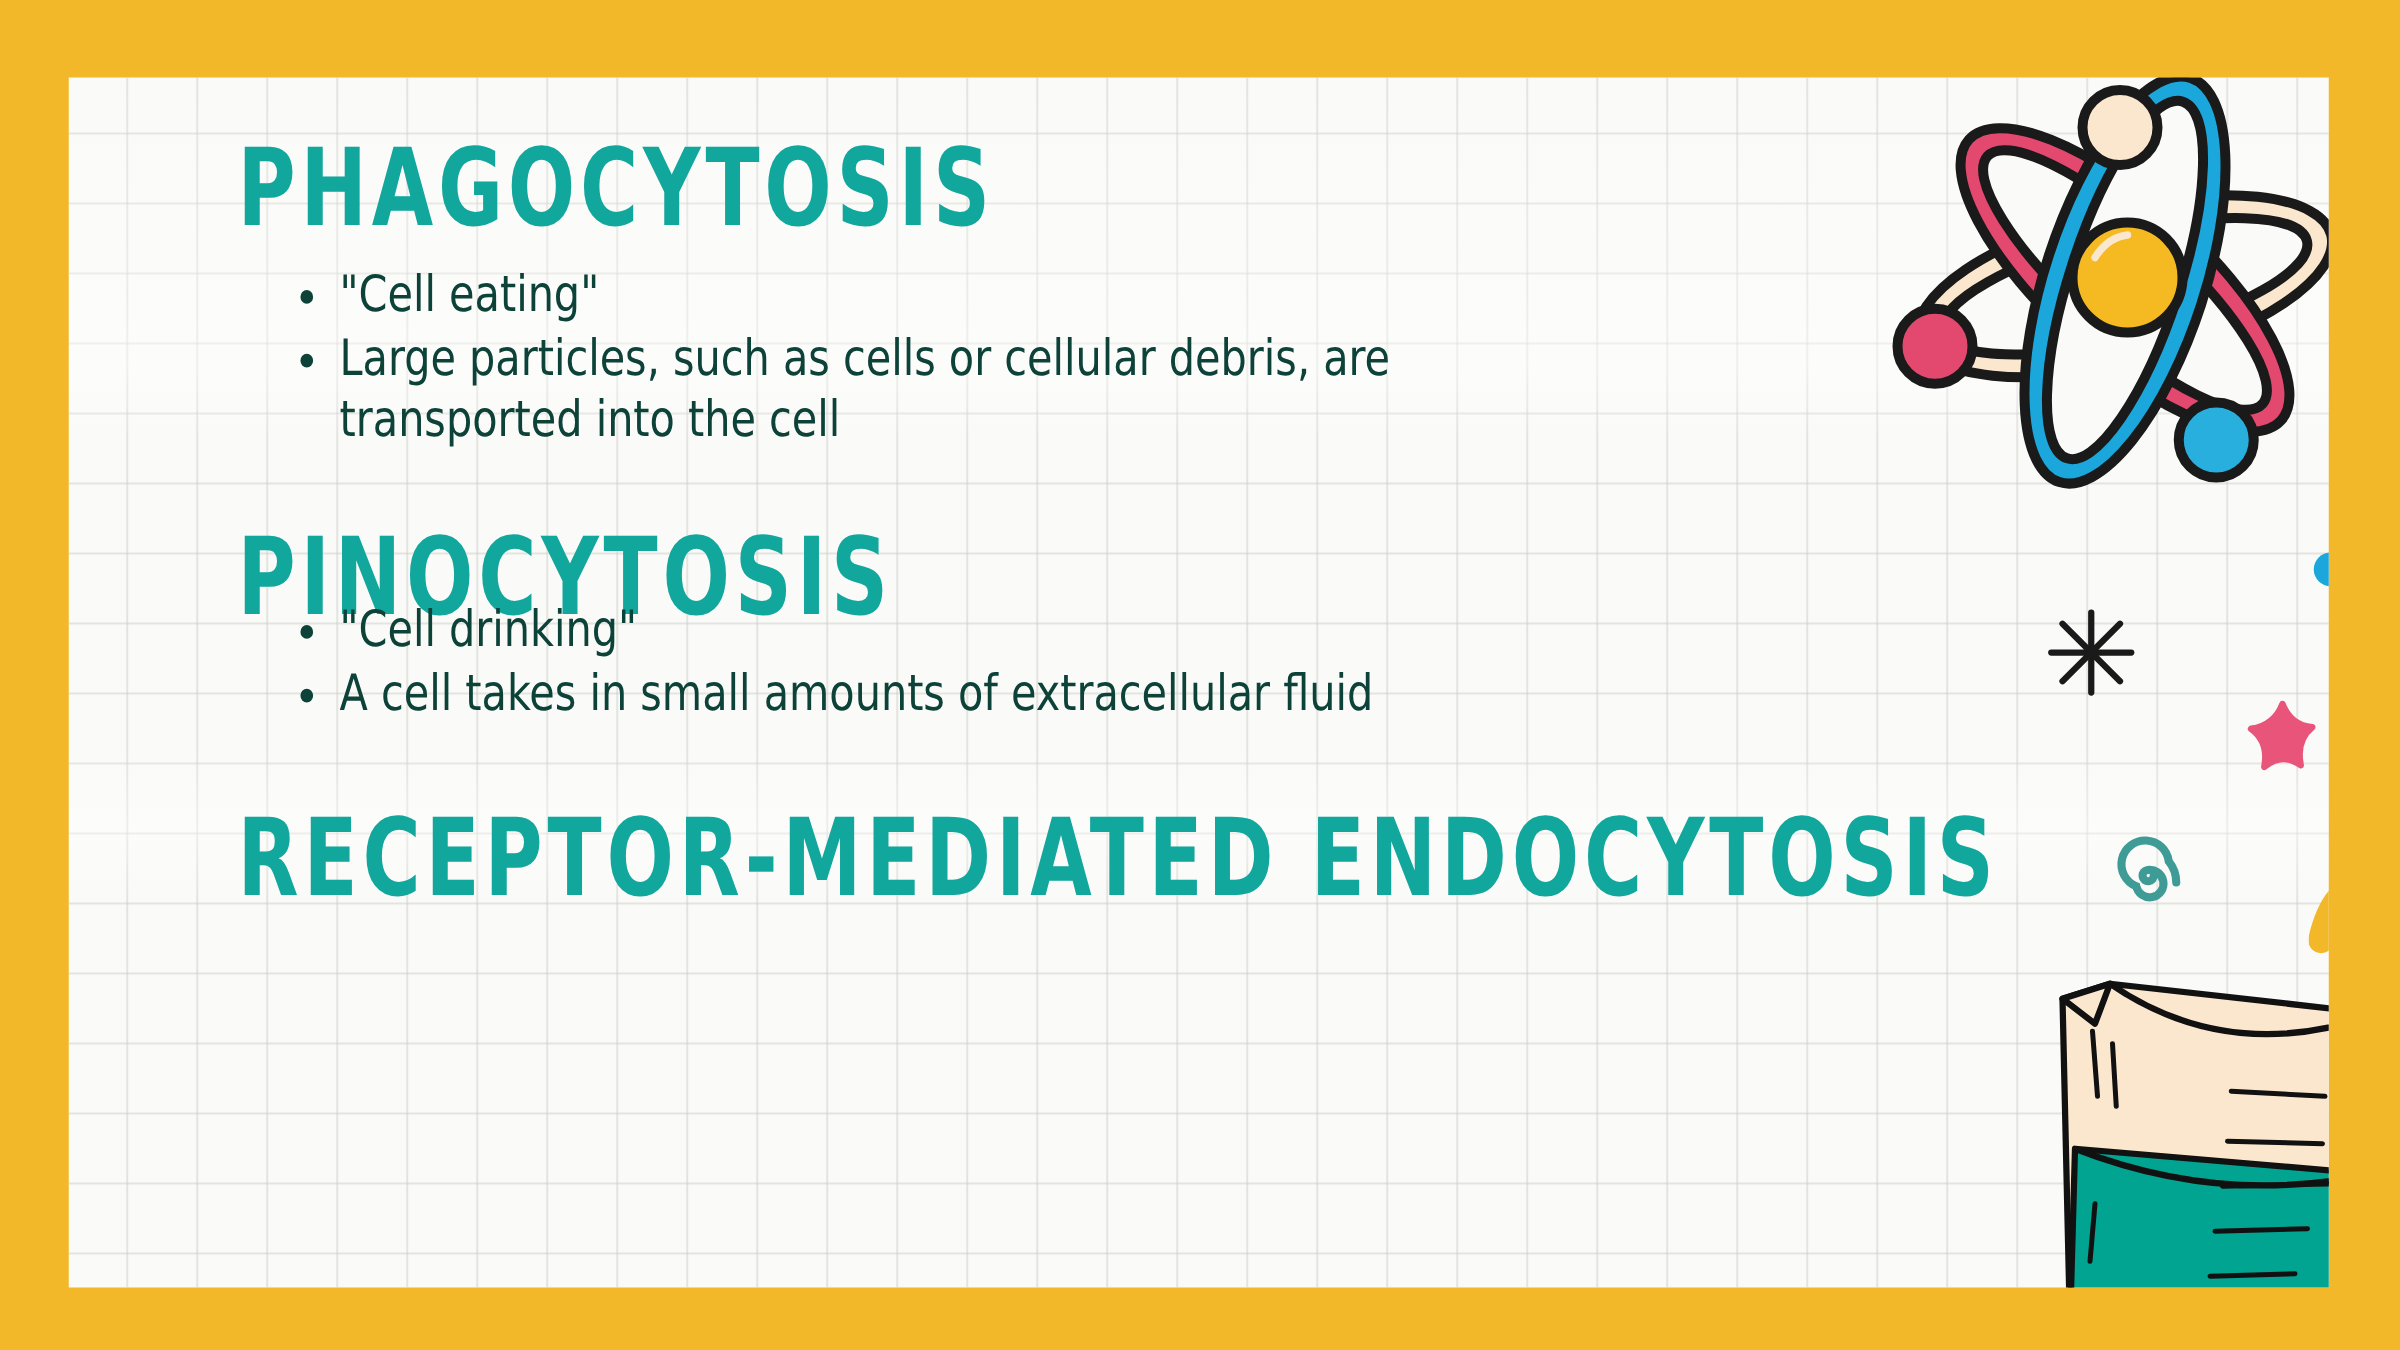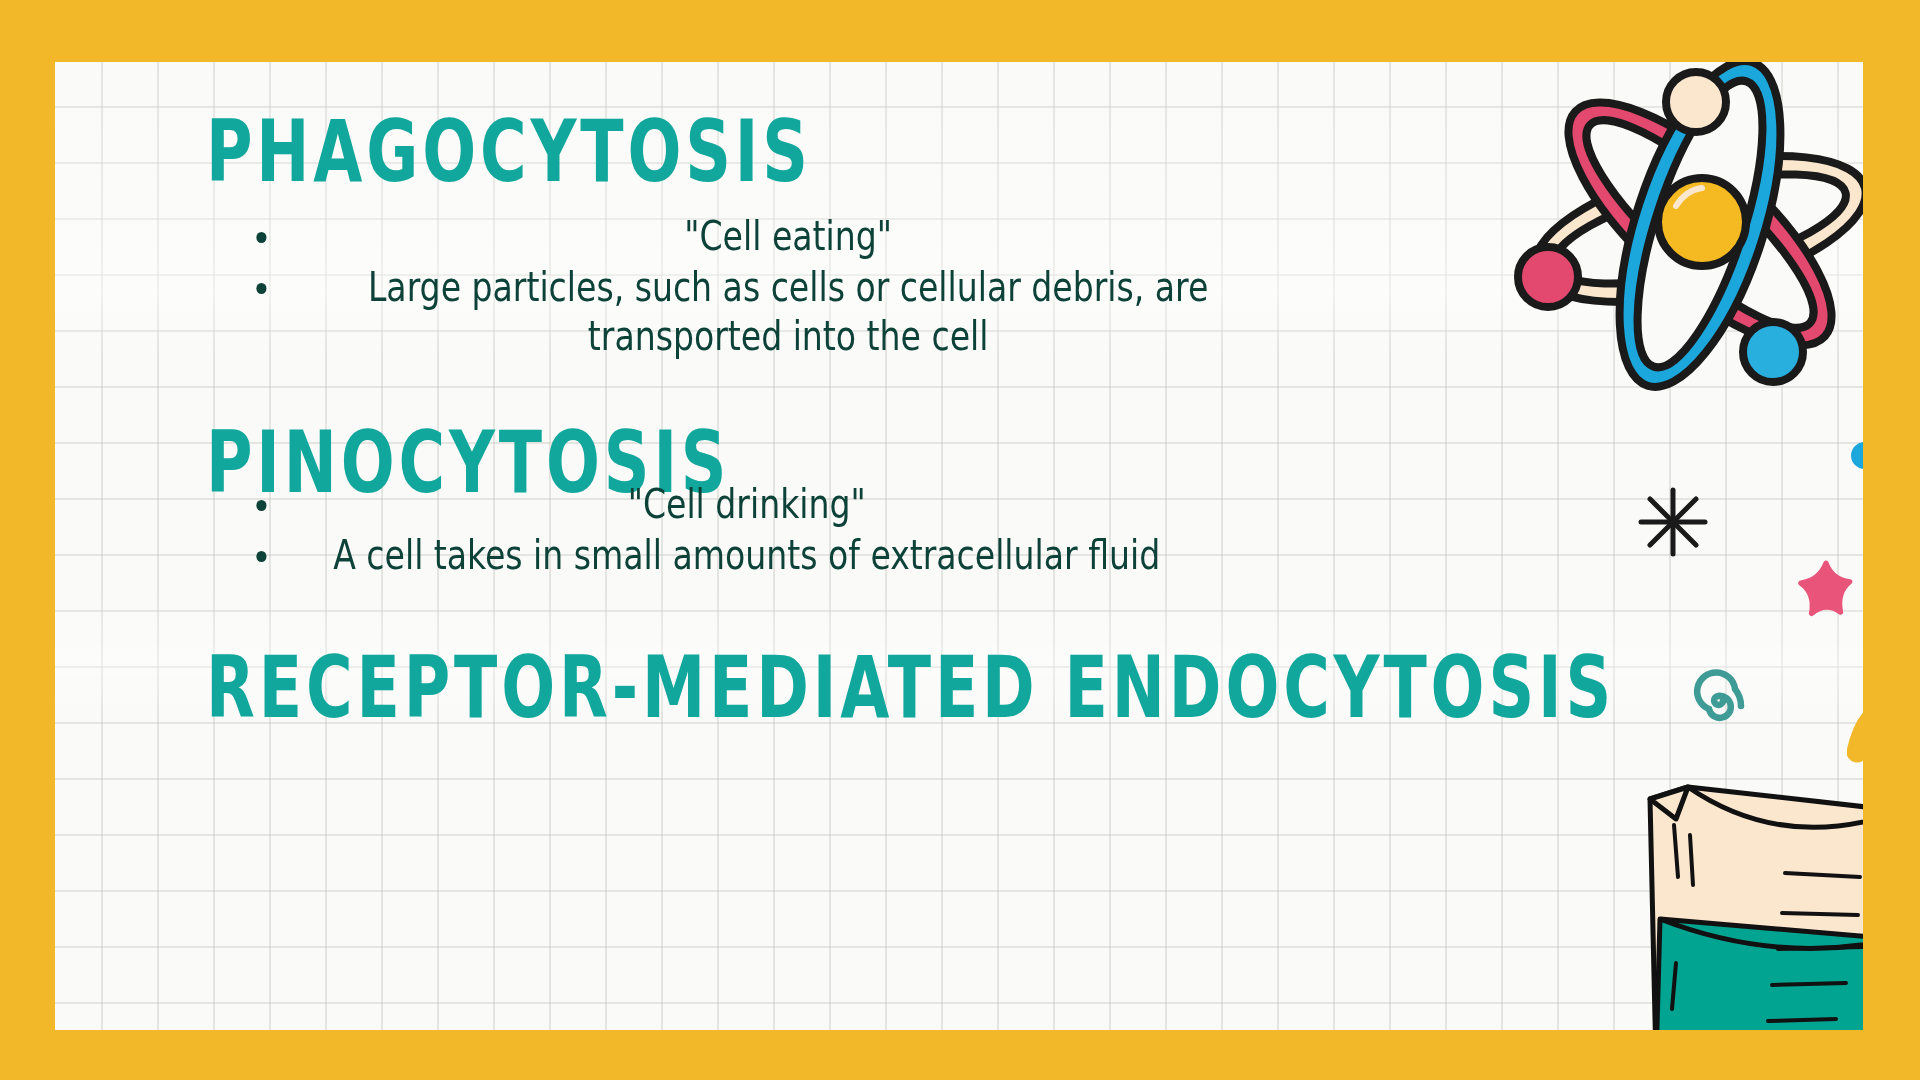--- a/index.html
+++ b/index.html
@@ -44,26 +44,25 @@
     inset: 0;
     background:
       linear-gradient(to bottom, rgba(255,255,255,0) 0%, rgba(255,255,255,0.45) 24%, rgba(255,255,255,0) 30%),
       linear-gradient(to bottom, rgba(255,255,255,0) 55%, rgba(255,255,255,0.40) 62%, rgba(255,255,255,0) 68%);
     pointer-events: none;
   }
 
   
   #content {
     position: absolute;
-    left: 16px;
+    left: 0;
     top: 0;
     width: 1500px;
     height: 100%;
     z-index: 5;
-    text-align: center;
   }
 
   .heading {
     position: absolute;
     left: 135px;
     color: #12A79D;
     font-family: "DejaVu Sans Condensed", "Liberation Sans Narrow", "Liberation Sans", sans-serif;
     font-weight: 700;
     letter-spacing: 0.055em;
     white-space: nowrap;

